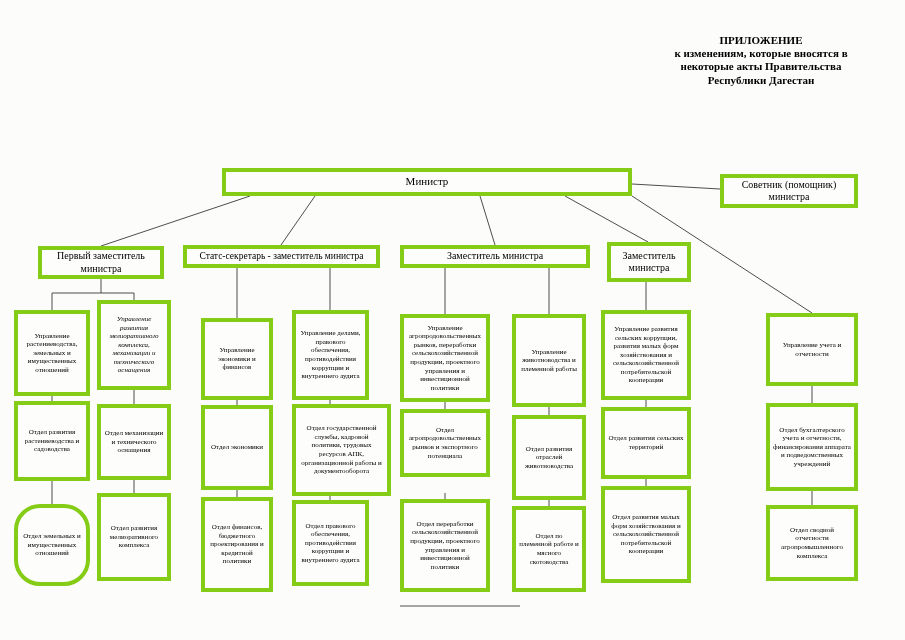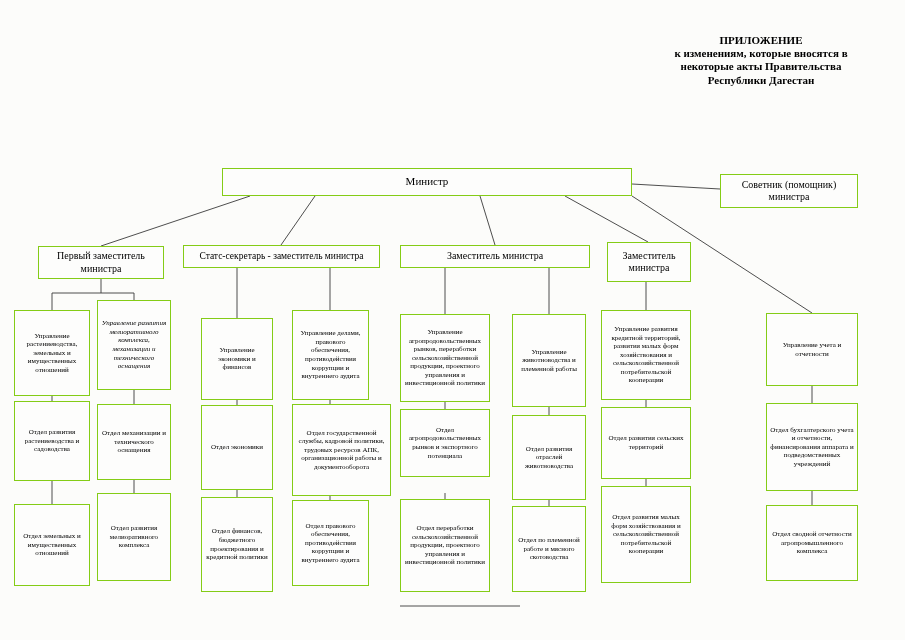--- a/index.html
+++ b/index.html
@@ -9,21 +9,21 @@
     margin:0 auto;
     background:#fcfcfa;
     overflow:hidden;
     font-family:"Liberation Serif","DejaVu Serif",serif;
     color:#000000;
   }
   .lines { position:absolute; left:0; top:0; }
   .lines line { stroke:#3a3a3a; stroke-width:0.9; }
   .box {
     position:absolute;
-    border:1px solid #84cc16;
+    border:4px solid #84cc16;
     background:#fdfdfc;
     display:flex; align-items:center; justify-content:center;
     text-align:center;
     box-sizing:border-box;
     padding:2px 3px;
     font-size:7px; line-height:1.22;
     overflow:hidden;
     word-break:break-word;
   }
   .lvl0 { font-size:11px; }
@@ -100,21 +100,21 @@
   <div class="box lvl0" style="left:222px;top:168px;width:410px;height:28px;">Министр</div>
   <div class="box lvl1" style="left:720px;top:174px;width:138px;height:34px;">Советник (помощник) министра</div>
 
   <div class="box lvl1" style="left:38px;top:246px;width:126px;height:33px;">Первый заместитель министра</div>
   <div class="box lvl1" style="left:183px;top:245px;width:197px;height:23px;font-size:9.5px;">Статс-секретарь - заместитель министра</div>
   <div class="box lvl1" style="left:400px;top:245px;width:190px;height:23px;">Заместитель министра</div>
   <div class="box lvl1" style="left:607px;top:242px;width:84px;height:40px;">Заместитель министра</div>
 
   <div class="box" style="left:14px;top:310px;width:76px;height:86px;">Управление растениеводства, земельных и имущественных отношений</div>
   <div class="box" style="left:14px;top:401px;width:76px;height:80px;">Отдел развития растениеводства и садоводства</div>
-  <div class="box" style="left:14px;top:504px;width:76px;height:82px;">Отдел земельных и имущественных отношений</div>
+  <div class="box" style="left:14px;top:504px;width:76px;height:82px;border-radius:26px;">Отдел земельных и имущественных отношений</div>
 
   <div class="box" style="left:97px;top:300px;width:74px;height:90px;font-style:italic;">Управление развития мелиоративного комплекса, механизации и технического оснащения</div>
   <div class="box" style="left:97px;top:404px;width:74px;height:76px;">Отдел механизации и технического оснащения</div>
   <div class="box" style="left:97px;top:493px;width:74px;height:88px;">Отдел развития мелиоративного комплекса</div>
 
   <div class="box" style="left:201px;top:318px;width:72px;height:82px;">Управление экономики и финансов</div>
   <div class="box" style="left:201px;top:405px;width:72px;height:85px;">Отдел экономики</div>
   <div class="box" style="left:201px;top:497px;width:72px;height:95px;">Отдел финансов, бюджетного проектирования и кредитной политики</div>
 
   <div class="box" style="left:292px;top:310px;width:77px;height:90px;">Управление делами, правового обеспечения, противодействия коррупции и внутреннего аудита</div>
@@ -122,21 +122,21 @@
   <div class="box" style="left:292px;top:500px;width:77px;height:86px;">Отдел правового обеспечения, противодействия коррупции и внутреннего аудита</div>
 
   <div class="box" style="left:400px;top:314px;width:90px;height:88px;">Управление агропродовольственных рынков, переработки сельскохозяйственной продукции, проектного управления и инвестиционной политики</div>
   <div class="box" style="left:400px;top:409px;width:90px;height:68px;">Отдел агропродовольственных рынков и экспортного потенциала</div>
   <div class="box" style="left:400px;top:499px;width:90px;height:93px;">Отдел переработки сельскохозяйственной продукции, проектного управления и инвестиционной политики</div>
 
   <div class="box" style="left:512px;top:314px;width:74px;height:93px;">Управление животноводства и племенной работы</div>
   <div class="box" style="left:512px;top:415px;width:74px;height:85px;">Отдел развития отраслей животноводства</div>
   <div class="box" style="left:512px;top:506px;width:74px;height:86px;">Отдел по племенной работе и мясного скотоводства</div>
 
-  <div class="box" style="left:601px;top:310px;width:90px;height:90px;">Управление развития кредитной территорий, развития малых форм хозяйствования и сельскохозяйственной потребительской кооперации</div>
+  <div class="box" style="left:601px;top:310px;width:90px;height:90px;">Управление развития сельских коррупции, развития малых форм хозяйствования и сельскохозяйственной потребительской кооперации</div>
   <div class="box" style="left:601px;top:407px;width:90px;height:72px;">Отдел развития сельских территорий</div>
   <div class="box" style="left:601px;top:486px;width:90px;height:97px;">Отдел развития малых форм хозяйствования и сельскохозяйственной потребительской кооперации</div>
 
   <div class="box" style="left:766px;top:313px;width:92px;height:73px;">Управление учета и отчетности</div>
   <div class="box" style="left:766px;top:403px;width:92px;height:88px;">Отдел бухгалтерского учета и отчетности, финансирования аппарата и подведомственных учреждений</div>
   <div class="box" style="left:766px;top:505px;width:92px;height:76px;">Отдел сводной отчетности агропромышленного комплекса</div>
 
 </div>
 
 </body></html>

